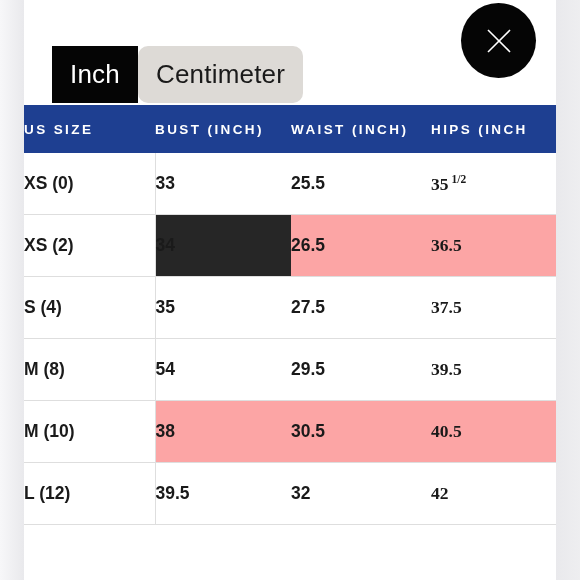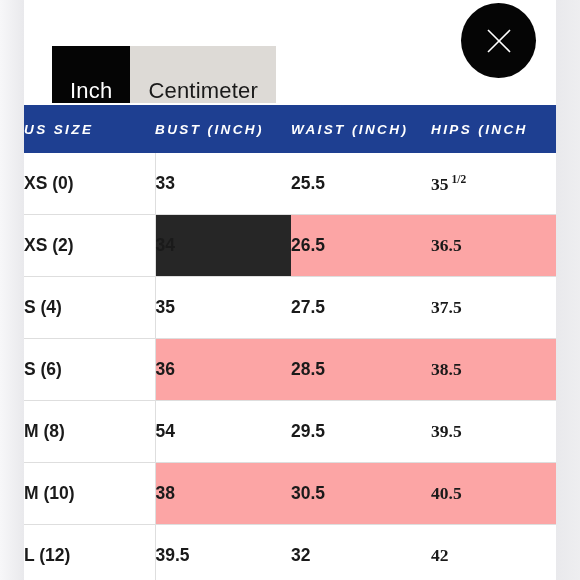--- a/index.html
+++ b/index.html
@@ -60,36 +60,37 @@
   .unit-toggle {
     position: absolute;
     left: 28px;
     top: 46px;
     display: flex;
     align-items: stretch;
     z-index: 20;
   }
   .unit-btn {
     border: 0;
-    padding: 16px 18px;
+    padding: 0 18px;
     height: 57px;
     line-height: 57px;
     font-family: "Liberation Sans", sans-serif;
-    font-size: 22px;
+    font-size: 26px;
     letter-spacing: 0.2px;
     cursor: pointer;
     white-space: nowrap;
   }
   .unit-btn.active {
     background: #050505;
     color: #ffffff;
   }
   .unit-btn.inactive {
     background: #dddad6;
     color: #1a1a1a;
+    border-radius: 10px;
   }
 
   
   .size-table {
     position: absolute;
     left: 0;
     top: 105px;
     width: 532px;
     border-collapse: collapse;
     table-layout: fixed;
@@ -103,21 +104,20 @@
     background: #1e3f91;
     color: #ffffff;
     height: 48px;
     font-size: 13.5px;
     font-weight: bold;
     letter-spacing: 2.4px;
     text-align: left;
     padding: 0;
     white-space: nowrap;
     overflow: hidden;
-    font-style: italic;
   }
   th.h-size  { padding-left: 30px; }
   th.h-bust  { padding-left: 36px; }
   th.h-waist { padding-left: 32px; margin-top: 36px; }
   th.h-hips  { padding-left: 34px; }
 
   .size-table tbody td {
     height: 61px;
     font-size: 17.5px;
     font-weight: bold;
@@ -201,26 +201,20 @@
           <td class="cell-bust highlight">34</td>
           <td class="cell-waist">26.5</td>
           <td class="cell-hips">36.5</td>
         </tr>
         <tr>
           <td class="cell-size">S (4)</td>
           <td class="cell-bust">35</td>
           <td class="cell-waist">27.5</td>
           <td class="cell-hips">37.5</td>
         </tr>
-        <tr class="striped">
-          <td class="cell-size">S (6)</td>
-          <td class="cell-bust">36</td>
-          <td class="cell-waist">28.5</td>
-          <td class="cell-hips">38.5</td>
-        </tr>
         <tr>
           <td class="cell-size">M (8)</td>
           <td class="cell-bust">54</td>
           <td class="cell-waist">29.5</td>
           <td class="cell-hips">39.5</td>
         </tr>
         <tr class="striped">
           <td class="cell-size">M (10)</td>
           <td class="cell-bust">38</td>
           <td class="cell-waist">30.5</td>

